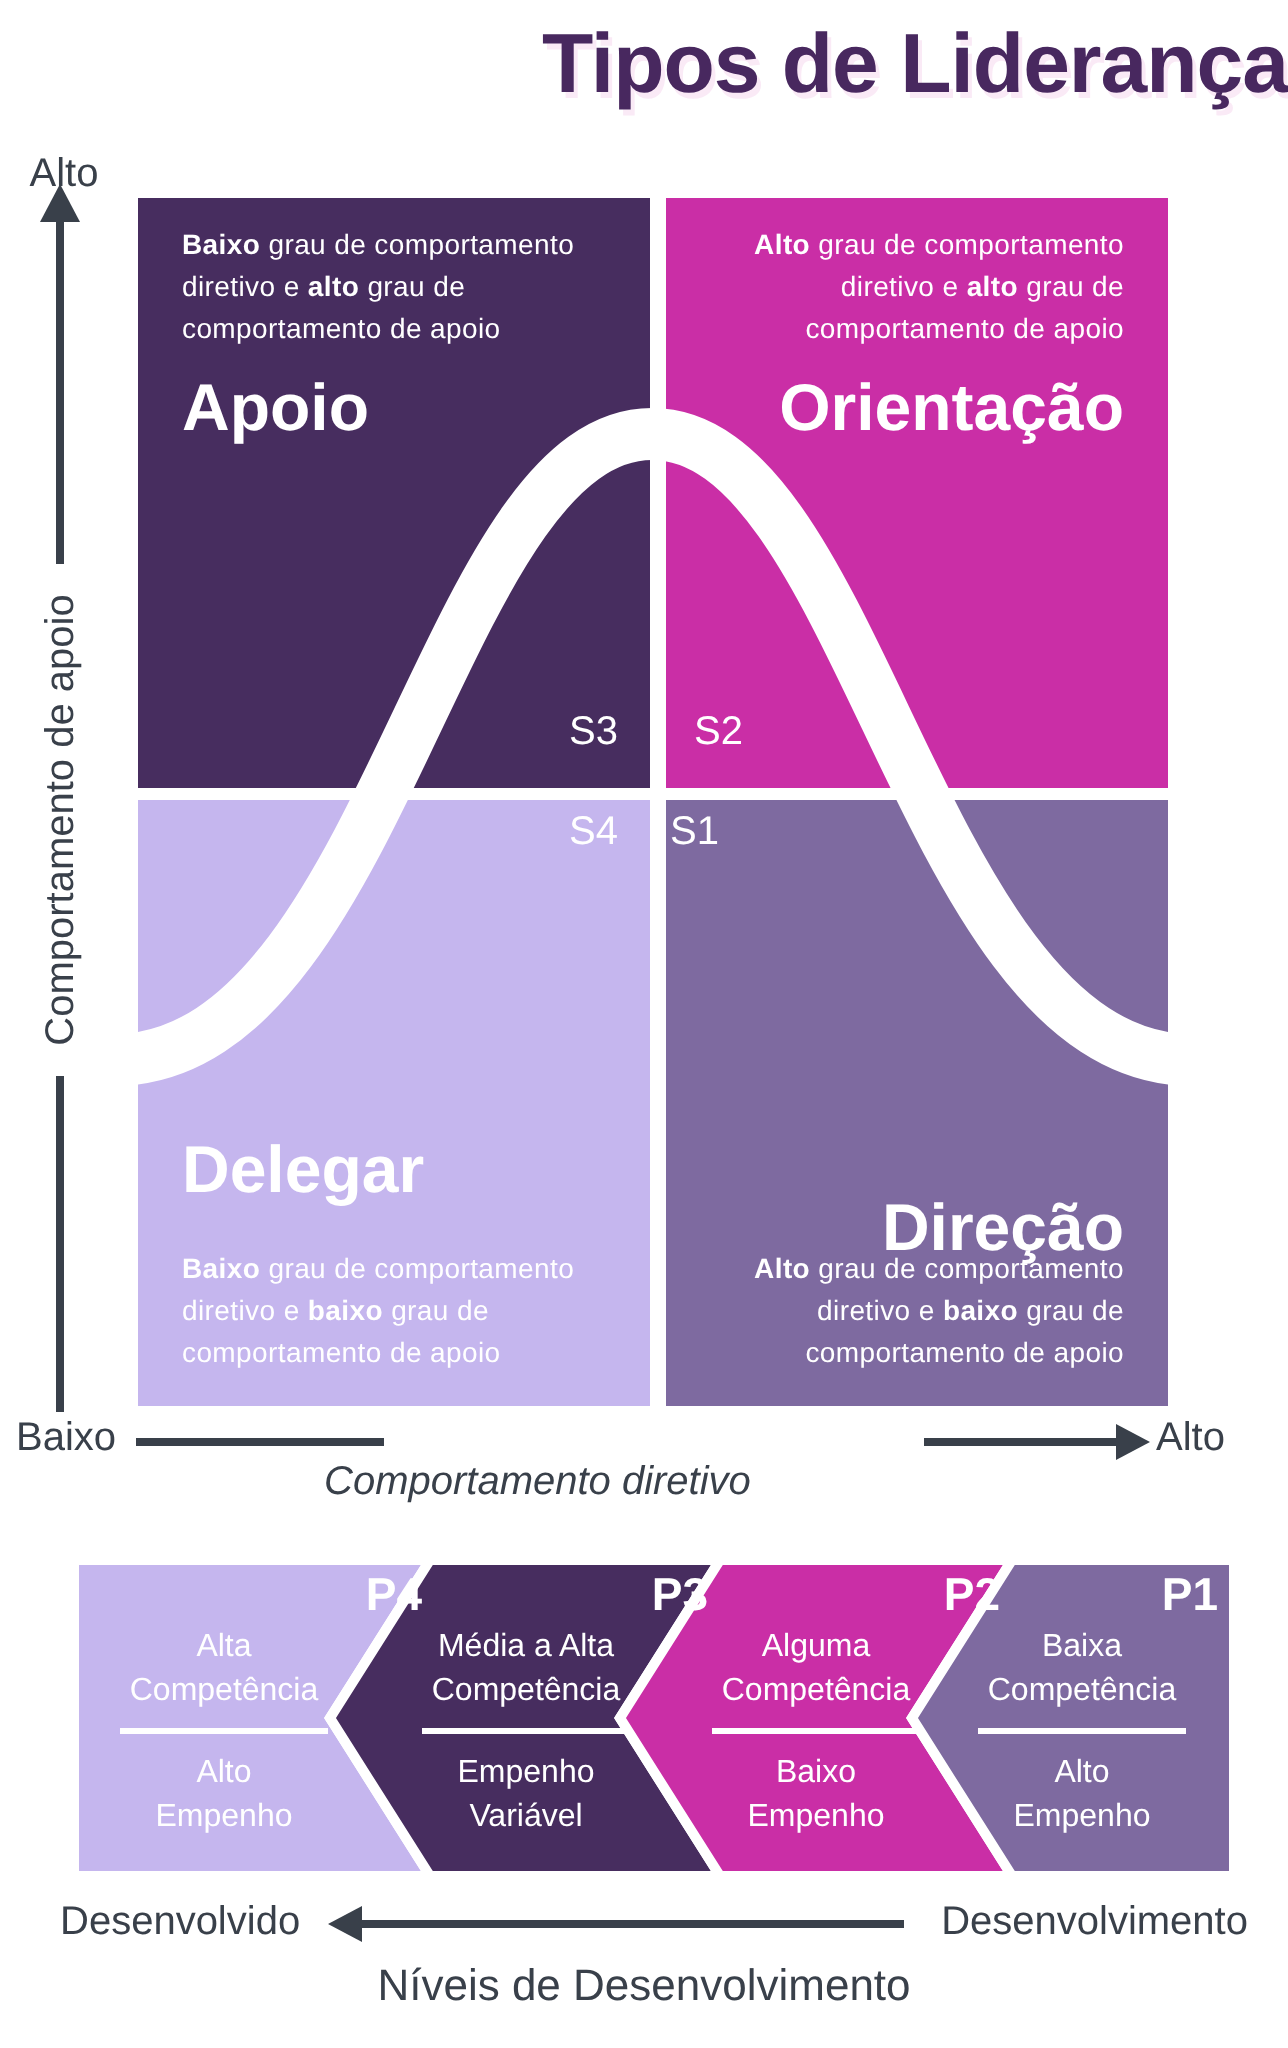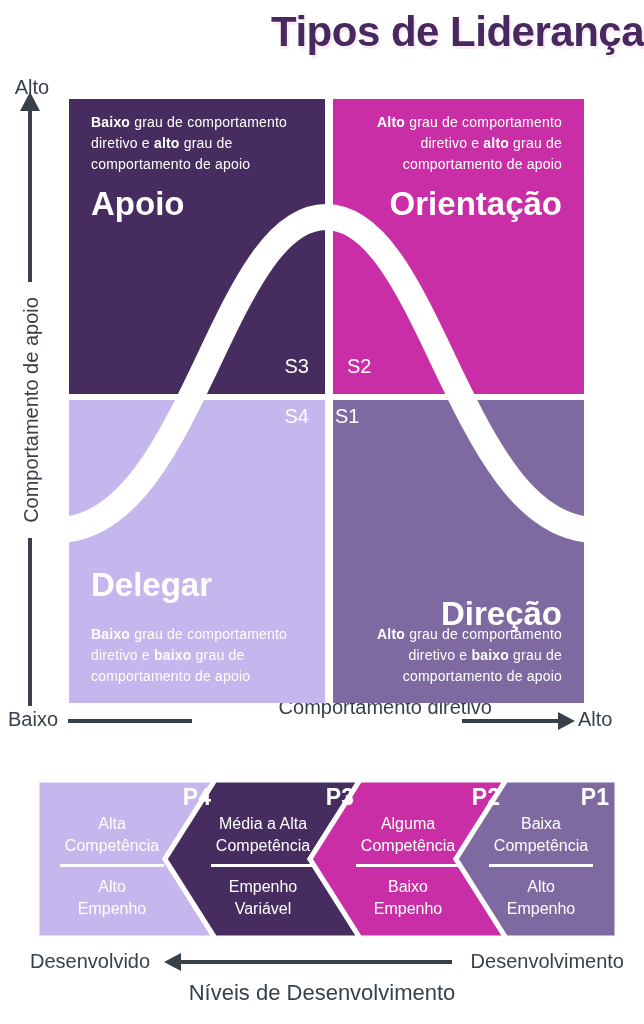--- a/index.html
+++ b/index.html
@@ -20,21 +20,21 @@
   .title{
     position:absolute;left:0;right:0;top:8px;text-align:right;
     font-size:42px;font-weight:bold;letter-spacing:-0.5px;color:var(--titlePurple);
     text-shadow:2px 3px 0 rgba(202,46,166,0.10);
   }
   
   .axis-text{position:absolute;color:var(--ink);font-size:20px;}
   .y-top-label{left:0;top:76px;width:64px;text-align:center;}
   .origin-label{left:0;top:708px;width:66px;text-align:center;}
   .x-right-label{left:578px;top:708px;}
-  .x-title{left:162px;top:696px;width:330px;text-align:right;}
+  .x-title{left:162px;top:730px;width:330px;text-align:left;font-style:italic;}
   .y-title{
     position:absolute;left:31px;top:410px;color:var(--ink);font-size:20px;
     transform:translate(-50%,-50%) rotate(-90deg);white-space:nowrap;
   }
   .line{position:absolute;background:var(--ink);}
   .y-line-top{left:28px;top:110px;width:4px;height:172px;}
   .y-line-bottom{left:28px;top:538px;width:4px;height:168px;}
   .x-line-left{left:68px;top:719px;width:124px;height:4px;}
   .x-line-right{left:462px;top:719px;width:98px;height:4px;}
   .tri{position:absolute;width:0;height:0;}

